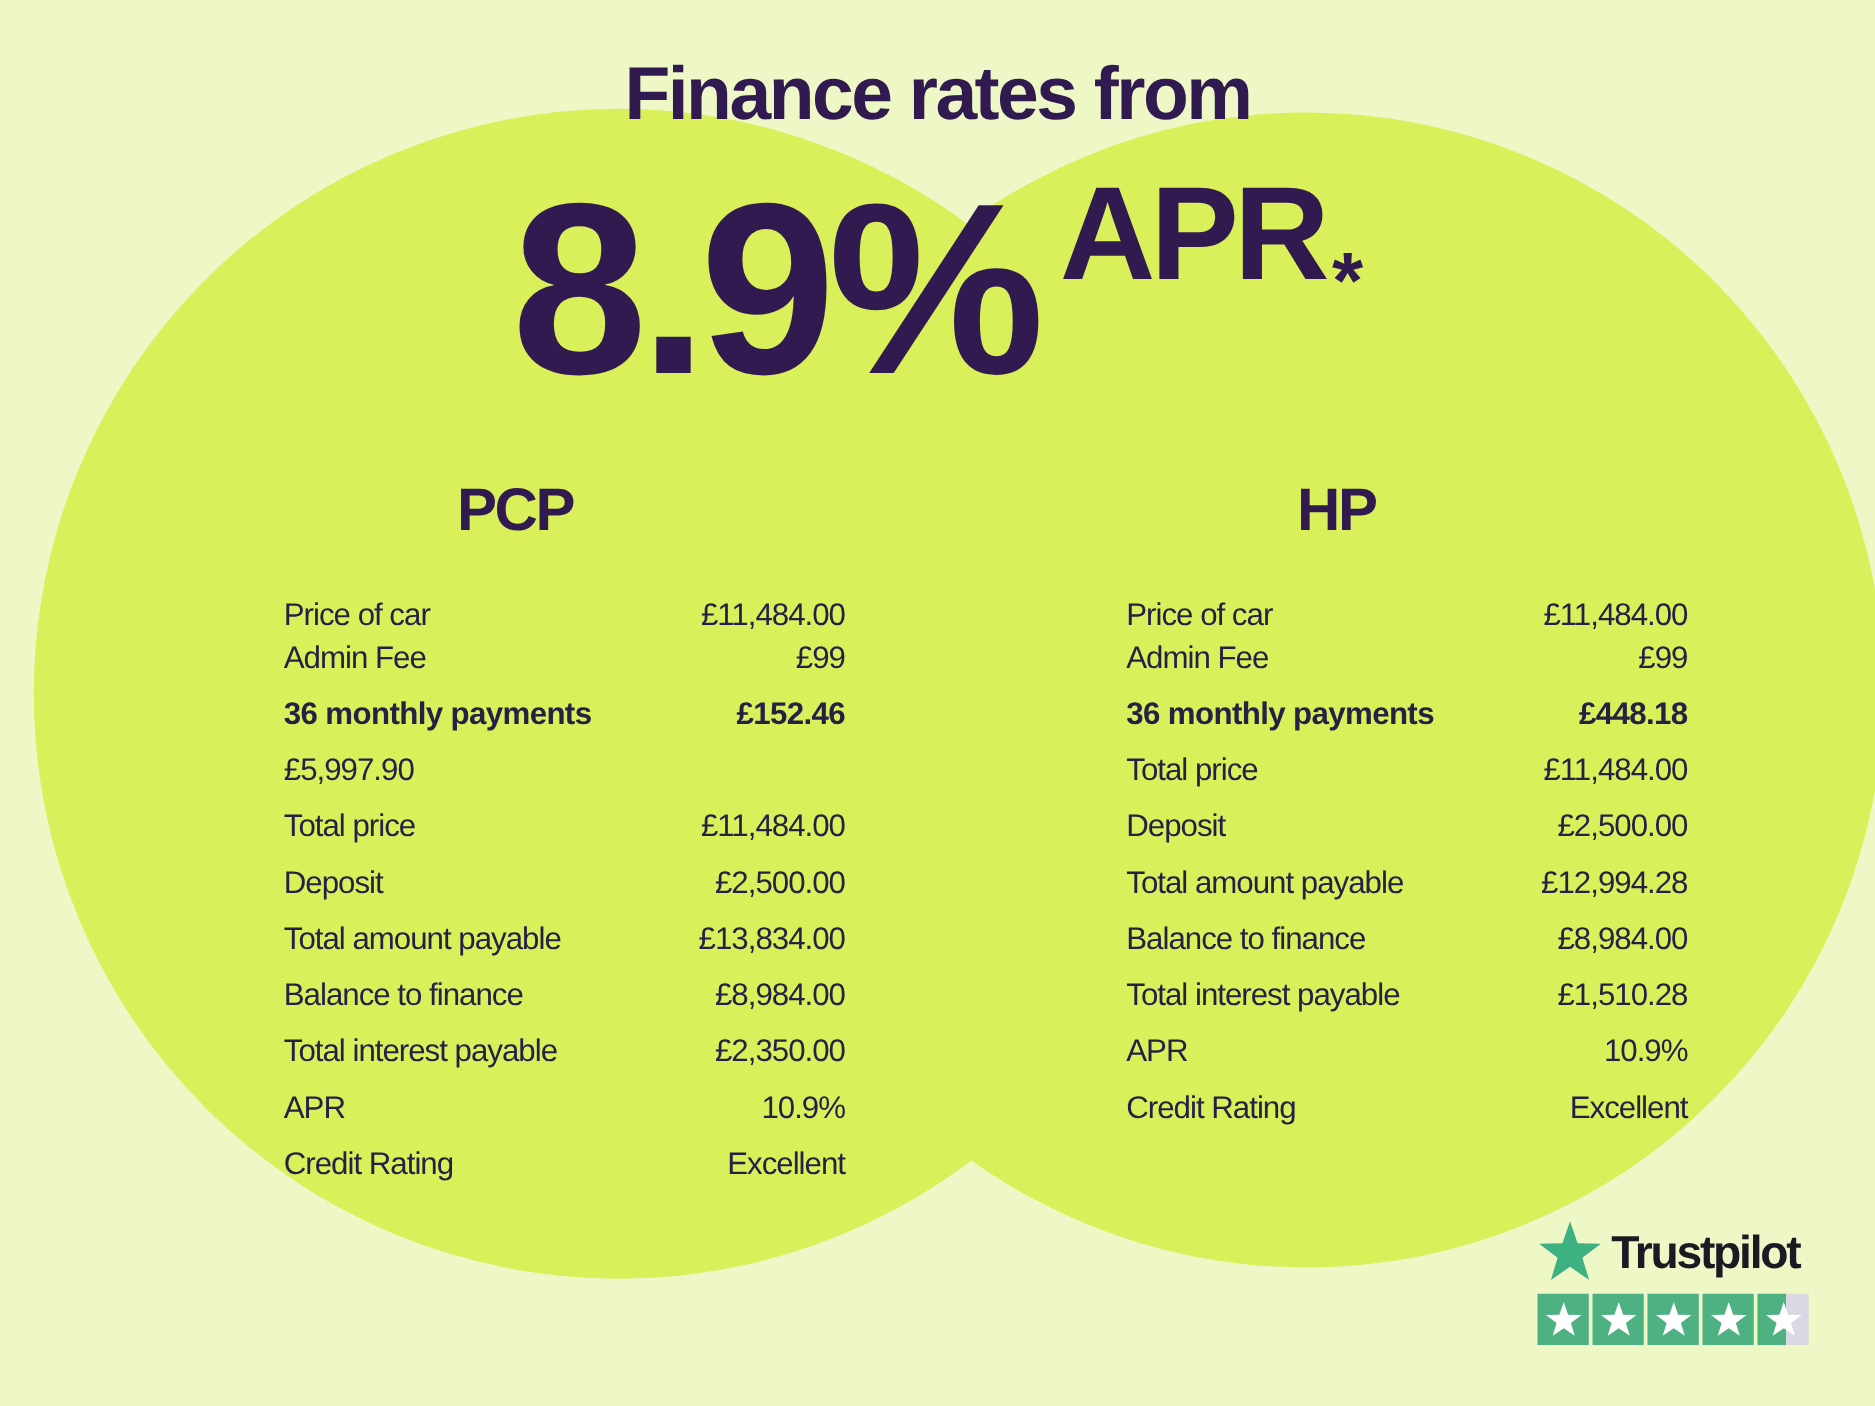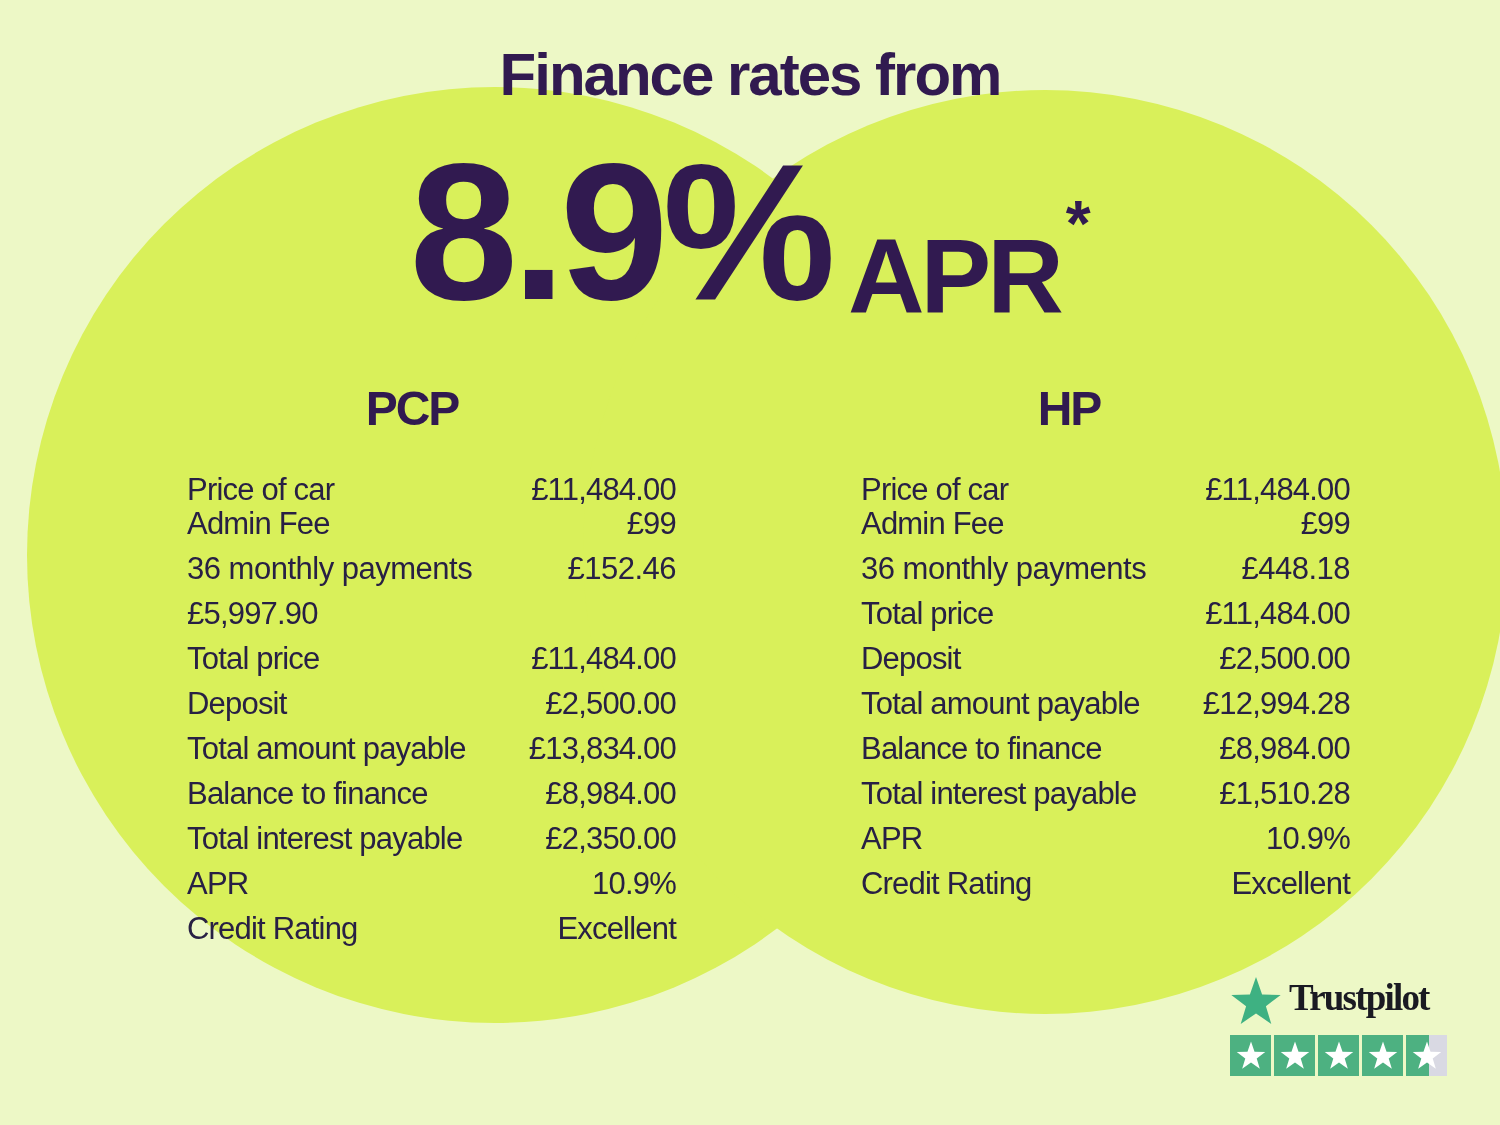--- a/index.html
+++ b/index.html
@@ -27,21 +27,21 @@
   .layer{position:absolute;left:0;top:0;width:100%;height:100%;padding-left:16px;}
 
   .main-title{
     position:absolute;left:0;right:0;top:40px;
     text-align:center;
     font-size:60px;font-weight:700;letter-spacing:-2px;
     color:var(--heading,#311a50);
   }
   .rate-line{
     position:absolute;left:0;right:0;top:134px;
-    display:flex;justify-content:center;align-items:flex-end;
+    display:flex;justify-content:center;align-items:flex-start;
     color:var(--heading,#311a50);
   }
   .rate-number{font-size:195px;font-weight:700;letter-spacing:-6px;line-height:1;}
   .rate-unit{font-size:106px;font-weight:700;letter-spacing:-4px;line-height:1;margin-left:18px;}
   .rate-asterisk{
     font-size:64px;font-weight:700;line-height:1;
     align-self:flex-start;margin-top:58px;margin-left:6px;
   }
 
   .col-title{
@@ -52,36 +52,37 @@
   }
   .col-title.pcp{left:187px;width:450px;}
   .col-title.hp{left:861px;width:416px;}
 
   .fin-table{position:absolute;top:471px;width:489px;}
   .fin-table.pcp{left:187px;}
   .fin-table.hp{left:861px;}
   .fin-row{
     display:flex;justify-content:space-between;align-items:flex-end;
     height:45px;
-    font-size:31px;letter-spacing:-0.8px;line-height:1;
+    font-size:25px;letter-spacing:-0.8px;line-height:1;
     color:var(--text,#282044);
+    margin-left:40px;
   }
   .fin-row.tight{height:34px;}
-  .fin-row.bold{font-weight:400;letter-spacing:-0.5px;gap:19px;}
+  .fin-row.bold{font-weight:700;letter-spacing:-0.5px;gap:19px;}
   .fin-row .lbl{white-space:nowrap;}
   .fin-row .val{white-space:nowrap;text-align:right;}
 
   .disclaimer{
     position:absolute;left:55px;top:1028px;width:820px;
     font-size:19px;line-height:31px;letter-spacing:-0.3px;
     color:var(--text,#282044);
   }
 
   .trustpilot{position:absolute;left:1230px;top:976px;width:222px;}
-  .tp-logo-row{display:flex;align-items:flex-start;font-family:Liberation Serif, serif;}
+  .tp-logo-row{display:flex;align-items:center;}
   .tp-logo-star{width:52px;height:52px;flex:0 0 auto;}
   .tp-logo-star polygon{fill:var(--tp-logo-green,#3eb182);}
   .tp-wordmark{
     margin-left:7px;
     font-size:37px;font-weight:700;letter-spacing:-1.8px;
     color:var(--tp-text,#1a1a22);
   }
   .tp-stars-row{display:flex;margin-top:7px;}
   .tp-star-box{
     width:41px;height:41px;margin-right:3px;

